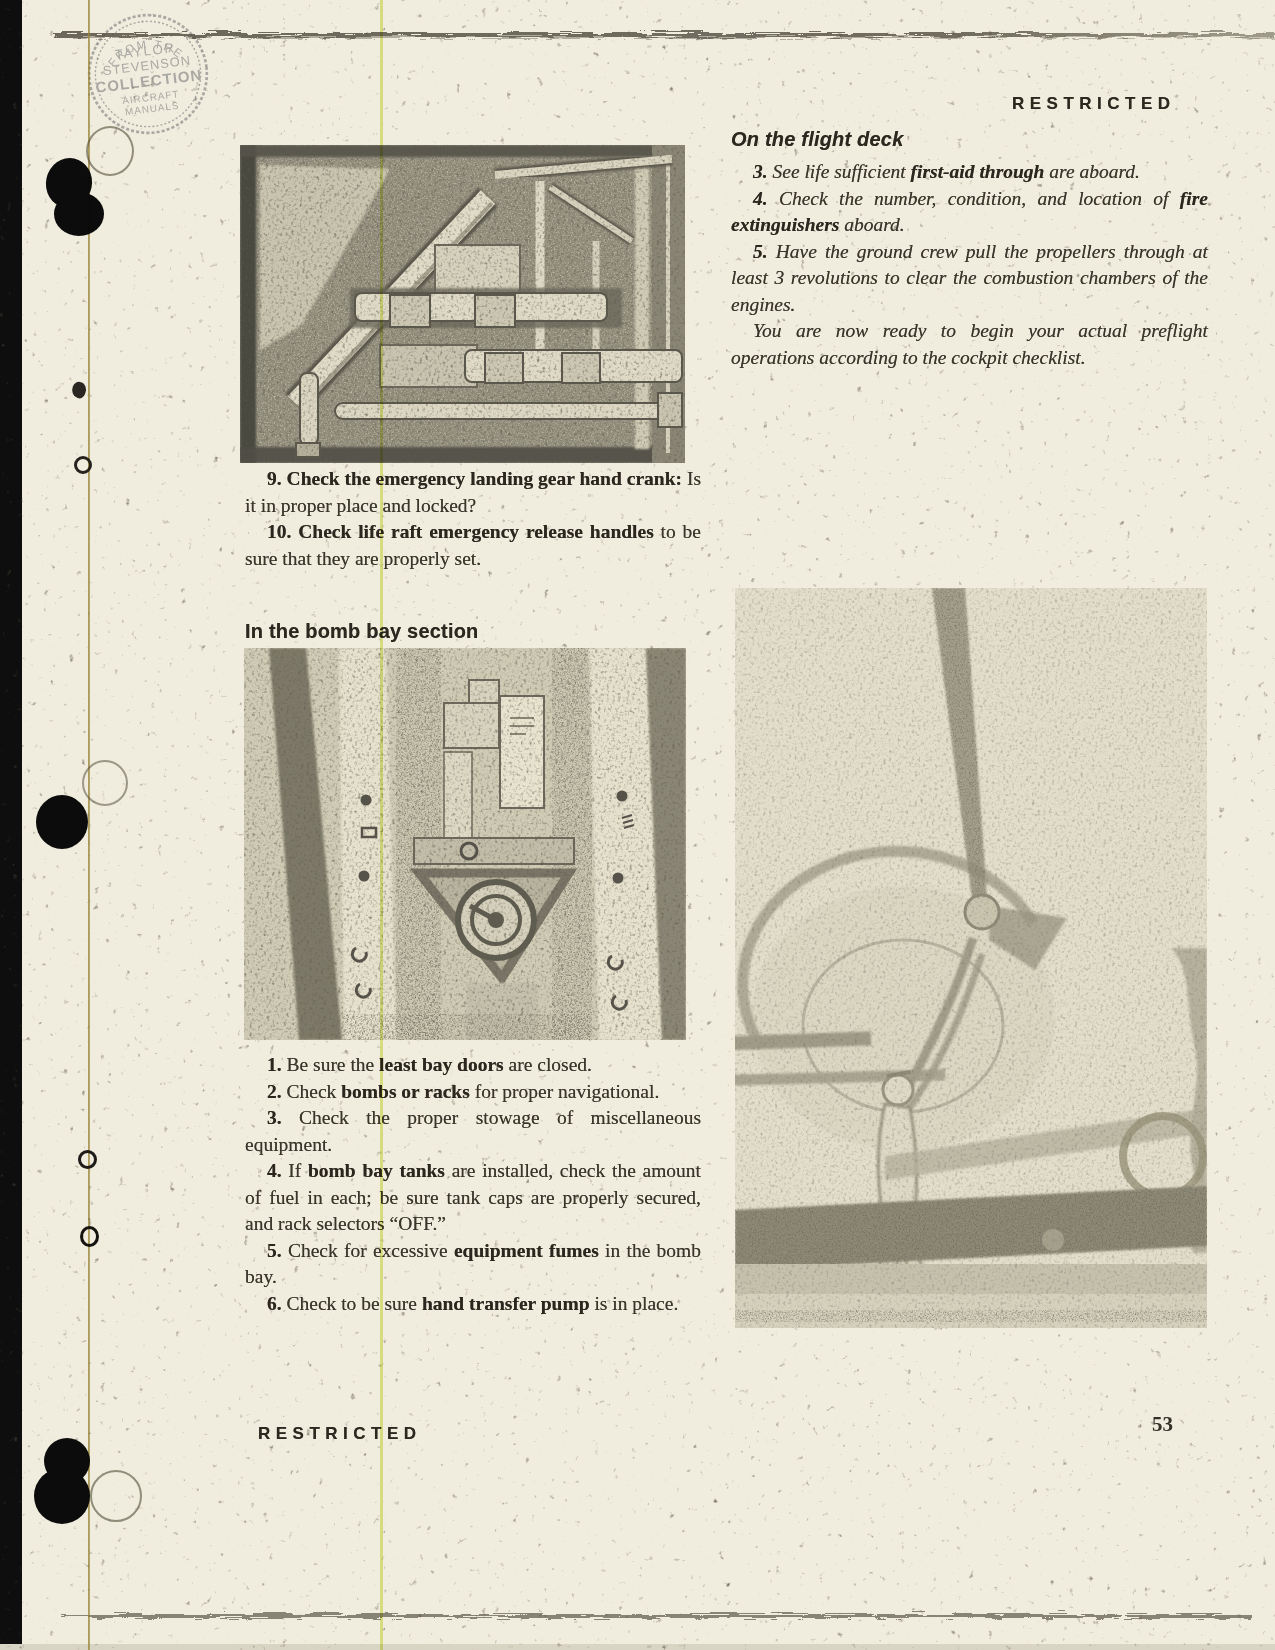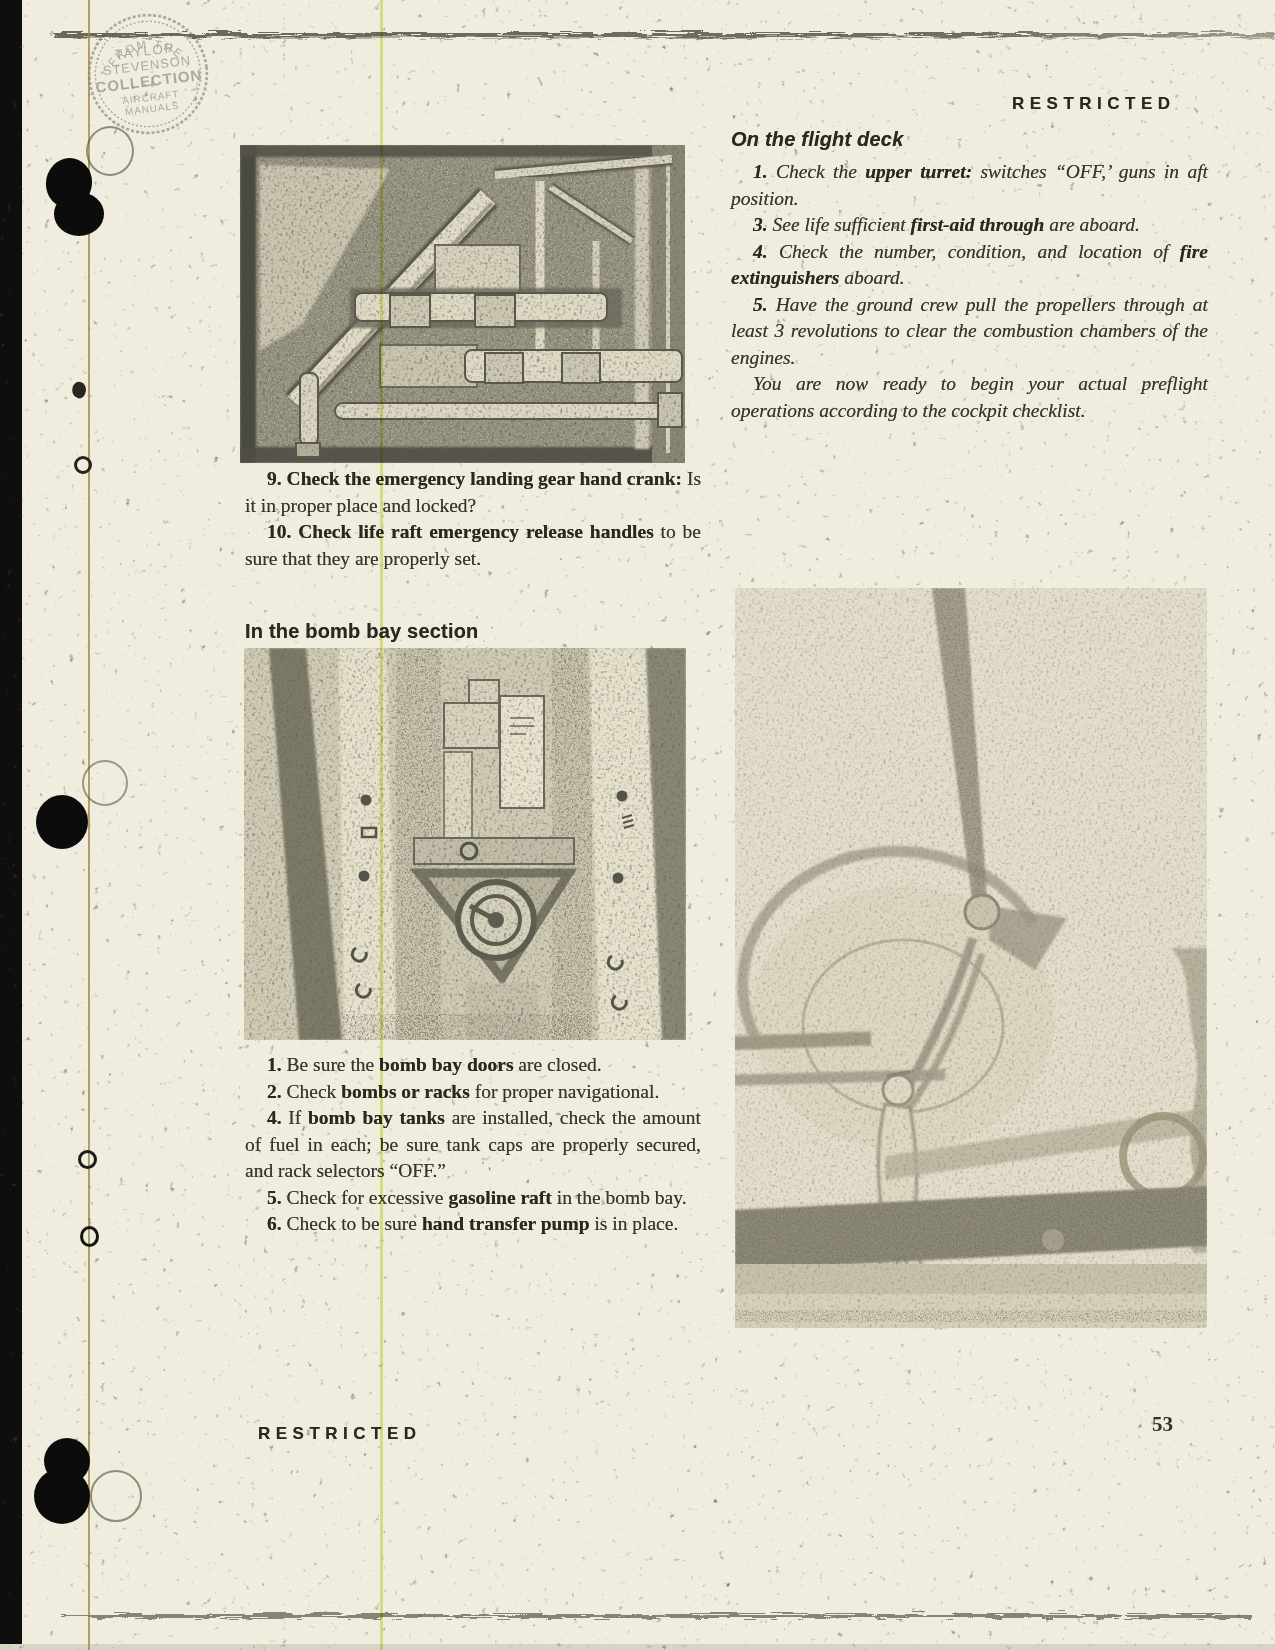--- a/index.html
+++ b/index.html
@@ -164,31 +164,31 @@
       <circle cx="252" cy="272" r="24" fill="none" stroke="#5f5c50" stroke-width="4"></circle>
       <circle cx="252" cy="272" r="8" fill="#5f5c50"></circle>
       <line x1="252" y1="272" x2="226" y2="258" stroke="#5f5c50" stroke-width="5"></line>
       <rect x="222" y="335" width="72" height="57" fill="#c5c0ab" filter="url(#fsoft)"></rect>
       <rect x="98" y="366" width="248" height="26" fill="#7a7666" filter="url(#fspeck)"></rect>
       <rect width="442" height="392" fill="#5b584c" filter="url(#fspeck2)" opacity=".7"></rect>
     </svg>
   </div>
 
   <div class="abs bodytext" style="left:245px;top:1052px;width:456px;">
-    <p><b>1.</b><span> Be sure the </span><b>bomb bay doors</b><span> are closed.</span></p>
+    <p><b>1.</b><span> Be sure the </span><b>least bay doors</b><span> are closed.</span></p>
     <p><b>2.</b><span> Check </span><b>bombs or racks</b><span> for proper navigational.</span></p>
+    <p><b>3.</b><span> Check the proper stowage of miscellaneous equipment.</span></p>
     <p><b>4.</b><span> If </span><b>bomb bay tanks</b><span> are installed, check the amount of fuel in each; be sure tank caps are properly secured, and rack selectors “OFF.”</span></p>
-    <p><b>5.</b><span> Check for excessive </span><b>gasoline raft</b><span> in the bomb bay.</span></p>
+    <p><b>5.</b><span> Check for excessive </span><b>equipment fumes</b><span> in the bomb bay.</span></p>
     <p><b>6.</b><span> Check to be sure </span><b>hand transfer pump</b><span> is in place.</span></p>
   </div>
 
   <div class="abs" style="left:731px;top:128px;width:477px;font-style:italic;">
     <div class="heading" style="margin-bottom:8px;">On the flight deck</div>
     <div class="bodytext">
-      <p><b>1.</b><span> Check the </span><b>upper turret:</b><span> switches “OFF,’ guns in aft position.</span></p>
       <p><b>3.</b><span> See life sufficient </span><b>first-aid through</b><span> are aboard.</span></p>
       <p><b>4.</b><span> Check the number, condition, and location of </span><b>fire extinguishers</b><span> aboard.</span></p>
       <p><b>5.</b><span> Have the ground crew pull the propellers through at least 3 revolutions to clear the combustion chambers of the engines.</span></p>
       <p><span>You are now ready to begin your actual preflight operations according to the cockpit checklist.</span></p>
     </div>
   </div>
 
   <div class="photo" style="left:735px;top:588px;width:472px;height:740px;">
     <svg viewBox="0 0 472 740" preserveAspectRatio="none">
       <rect width="472" height="740" fill="#e4dfcc"></rect>

